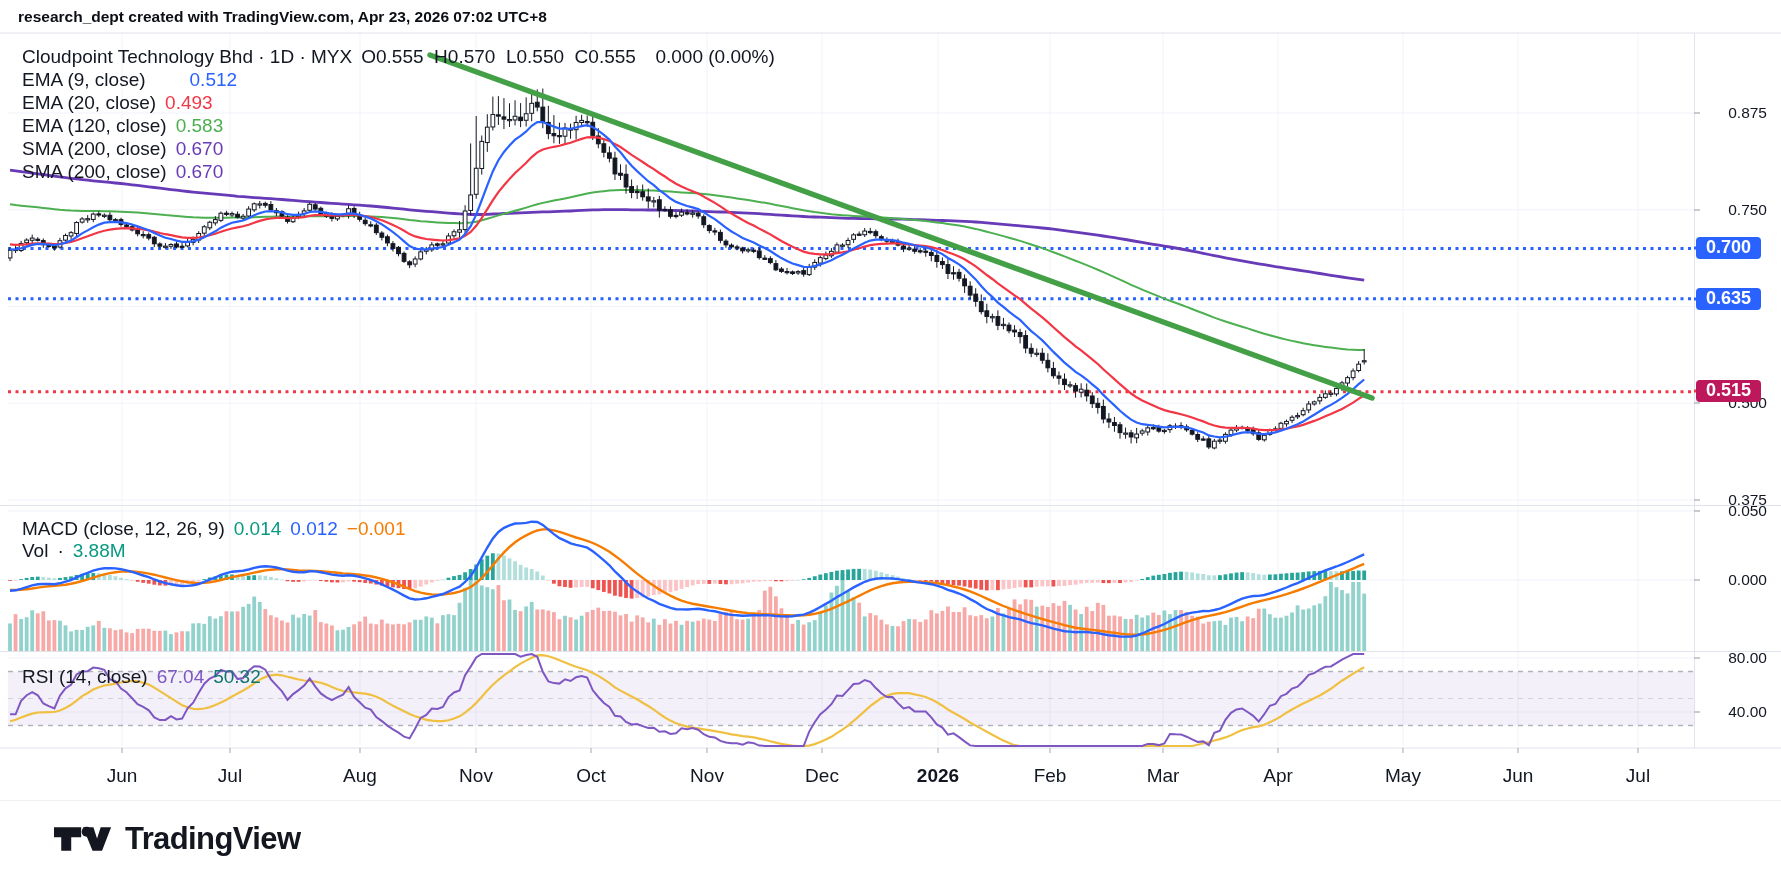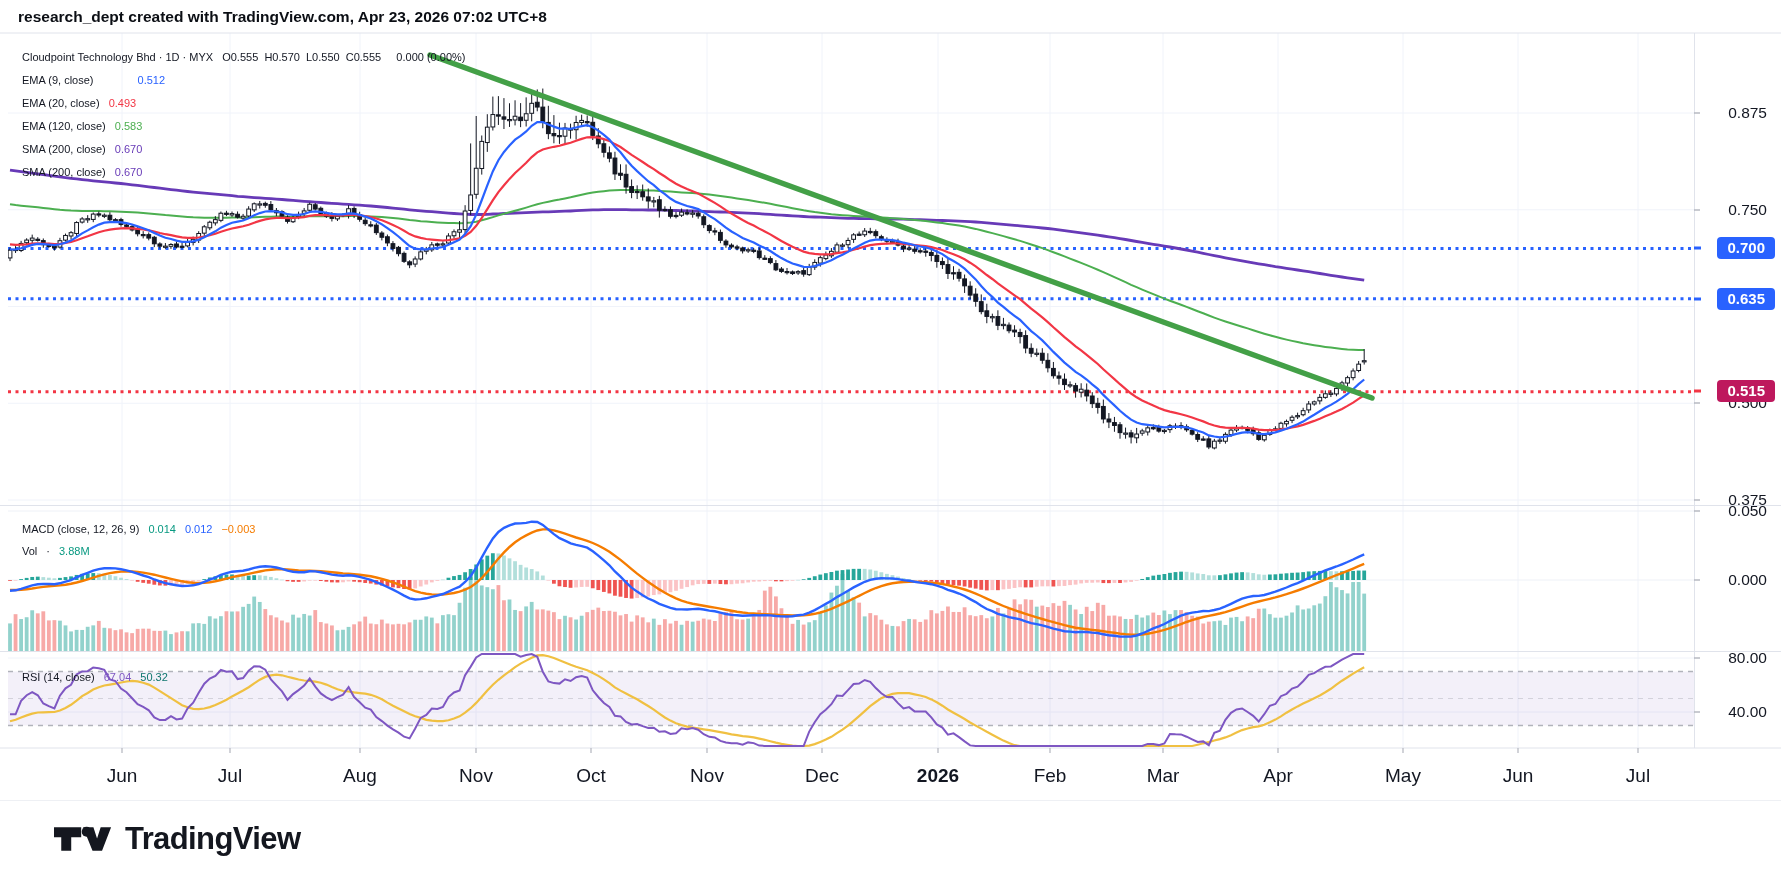--- a/index.html
+++ b/index.html
@@ -1,23 +1,23 @@
 <!DOCTYPE html>
 <html><head>
 <meta charset="utf-8">
 <style>
   html,body{margin:0;padding:0;background:#ffffff;}
   body{width:1781px;height:891px;font-family:"Liberation Sans","DejaVu Sans",sans-serif;color:#131722;overflow:hidden;position:relative;}
   #chart-root{position:absolute;inset:0;}
   #chart-svg{position:absolute;left:0;top:0;}
   .hdr{position:absolute;left:18px;top:8px;font-size:15.5px;font-weight:700;color:#0b0e14;white-space:pre;}
-  .legend-row{position:absolute;left:22px;height:20px;display:flex;align-items:center;gap:9px;font-size:11px;white-space:pre;}
+  .legend-row{position:absolute;left:22px;height:20px;display:flex;align-items:center;gap:9px;font-size:19px;white-space:pre;}
   .legend-row .val{font-weight:400;}
   .axis-label{position:absolute;right:14px;transform:translateY(-50%);font-size:15.5px;color:#131722;background:transparent;}
-  .axis-badge{position:absolute;right:6px;transform:translateY(-50%);font-size:15px;font-weight:700;color:#fff;padding:2px 10px 3px 10px;border-radius:4px;line-height:17px;}
+  .axis-badge{position:absolute;right:20px;transform:translateY(-50%);font-size:18px;font-weight:700;color:#fff;padding:2px 10px 3px 10px;border-radius:4px;line-height:17px;}
   .month{position:absolute;top:765px;transform:translateX(-50%);font-size:19px;color:#131722;}
   .month.bold{font-weight:700;}
   #watermark{position:absolute;left:54px;top:820px;display:flex;align-items:center;gap:13px;}
   #watermark .brand{font-size:31px;font-weight:800;letter-spacing:-0.6px;color:#14171f;}
 </style>
 </head>
 <body>
 
 <div id="chart-root">
   <svg id="chart-svg" width="1781" height="891">
@@ -1108,21 +1108,21 @@
     <div class="legend-row" style="top:47px">
       <span>Cloudpoint Technology Bhd · 1D · MYX</span>
       <span id="ohlc-values"><span>O0.555  </span><span>H0.570  </span><span>L0.550  </span><span>C0.555  </span></span>
       <span>0.000 (0.00%)</span>
     </div>
   <div class="legend-row" style="top: 70px; gap: 44px;"><span>EMA (9, close)</span><span class="val" style="color: rgb(41, 98, 255);">0.512</span></div>
       <div class="legend-row" style="top: 93px;"><span>EMA (20, close)</span><span class="val" style="color: rgb(242, 54, 69);">0.493</span></div>
       <div class="legend-row" style="top: 116px;"><span>EMA (120, close)</span><span class="val" style="color: rgb(76, 175, 80);">0.583</span></div>
       <div class="legend-row" style="top: 139px;"><span>SMA (200, close)</span><span class="val" style="color: rgb(103, 58, 183);">0.670</span></div>
       <div class="legend-row" style="top: 162px;"><span>SMA (200, close)</span><span class="val" style="color: rgb(103, 58, 183);">0.670</span></div>
-      <div class="legend-row" style="top: 519px;"><span>MACD (close, 12, 26, 9)</span><span class="val" style="color: rgb(8, 153, 129);">0.014</span><span class="val" style="color: rgb(41, 98, 255);">0.012</span><span class="val" style="color: rgb(245, 124, 0);">−0.003</span></div>
+      <div class="legend-row" style="top: 519px;"><span>MACD (close, 12, 26, 9)</span><span class="val" style="color: rgb(8, 153, 129);">0.014</span><span class="val" style="color: rgb(41, 98, 255);">0.012</span><span class="val" style="color: rgb(245, 124, 0);">−0.001</span></div>
       <div class="legend-row" style="top: 541px;"><span>Vol</span><span>·</span><span class="val" style="color: rgb(8, 153, 129);">3.88M</span></div>
       <div class="legend-row" style="top: 667px;"><span>RSI (14, close)</span><span class="val" style="color: rgb(126, 87, 194);">67.04</span><span class="val" style="color: #0f766e;">50.32</span></div>
     </div>
 
   <div id="axis-right">
       <div class="axis-label" style="top: 113px;">0.875</div>
       <div class="axis-label" style="top: 210px;">0.750</div>
       <div class="axis-label" style="top: 403px;">0.500</div>
       <div class="axis-label" style="top: 500px;">0.375</div>
       <div class="axis-label" style="top: 511px;">0.050</div>

